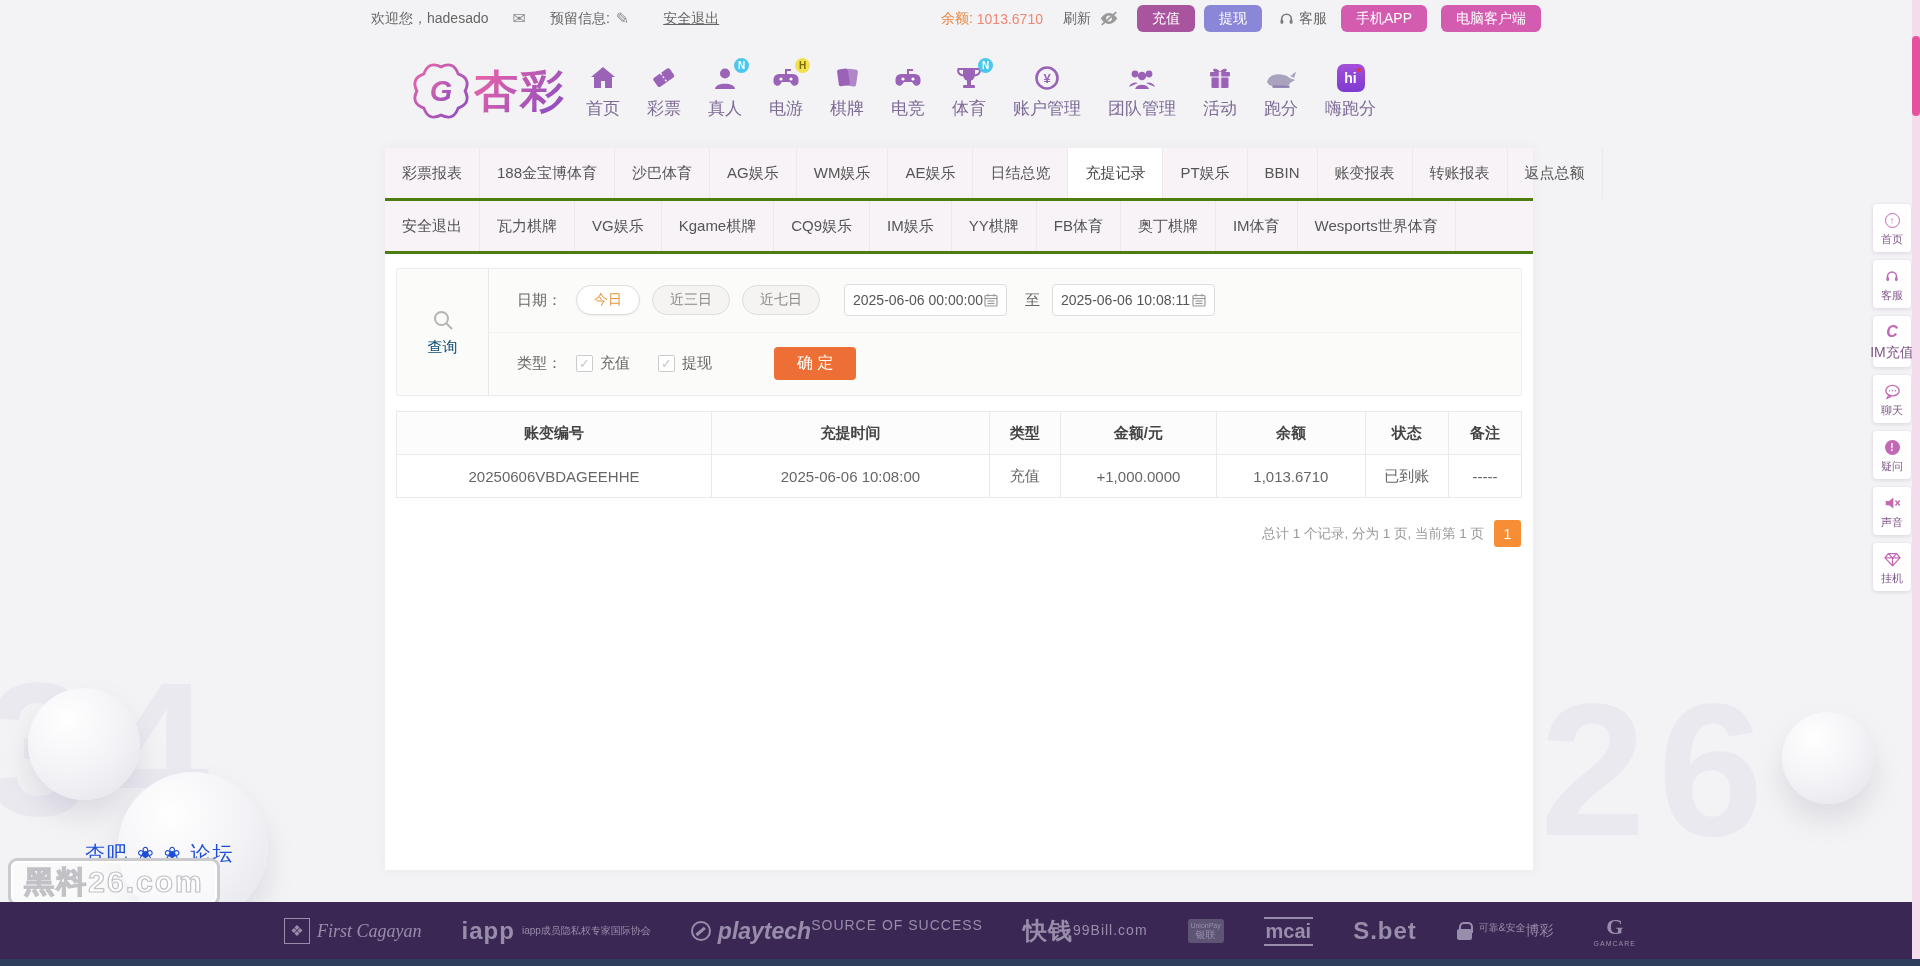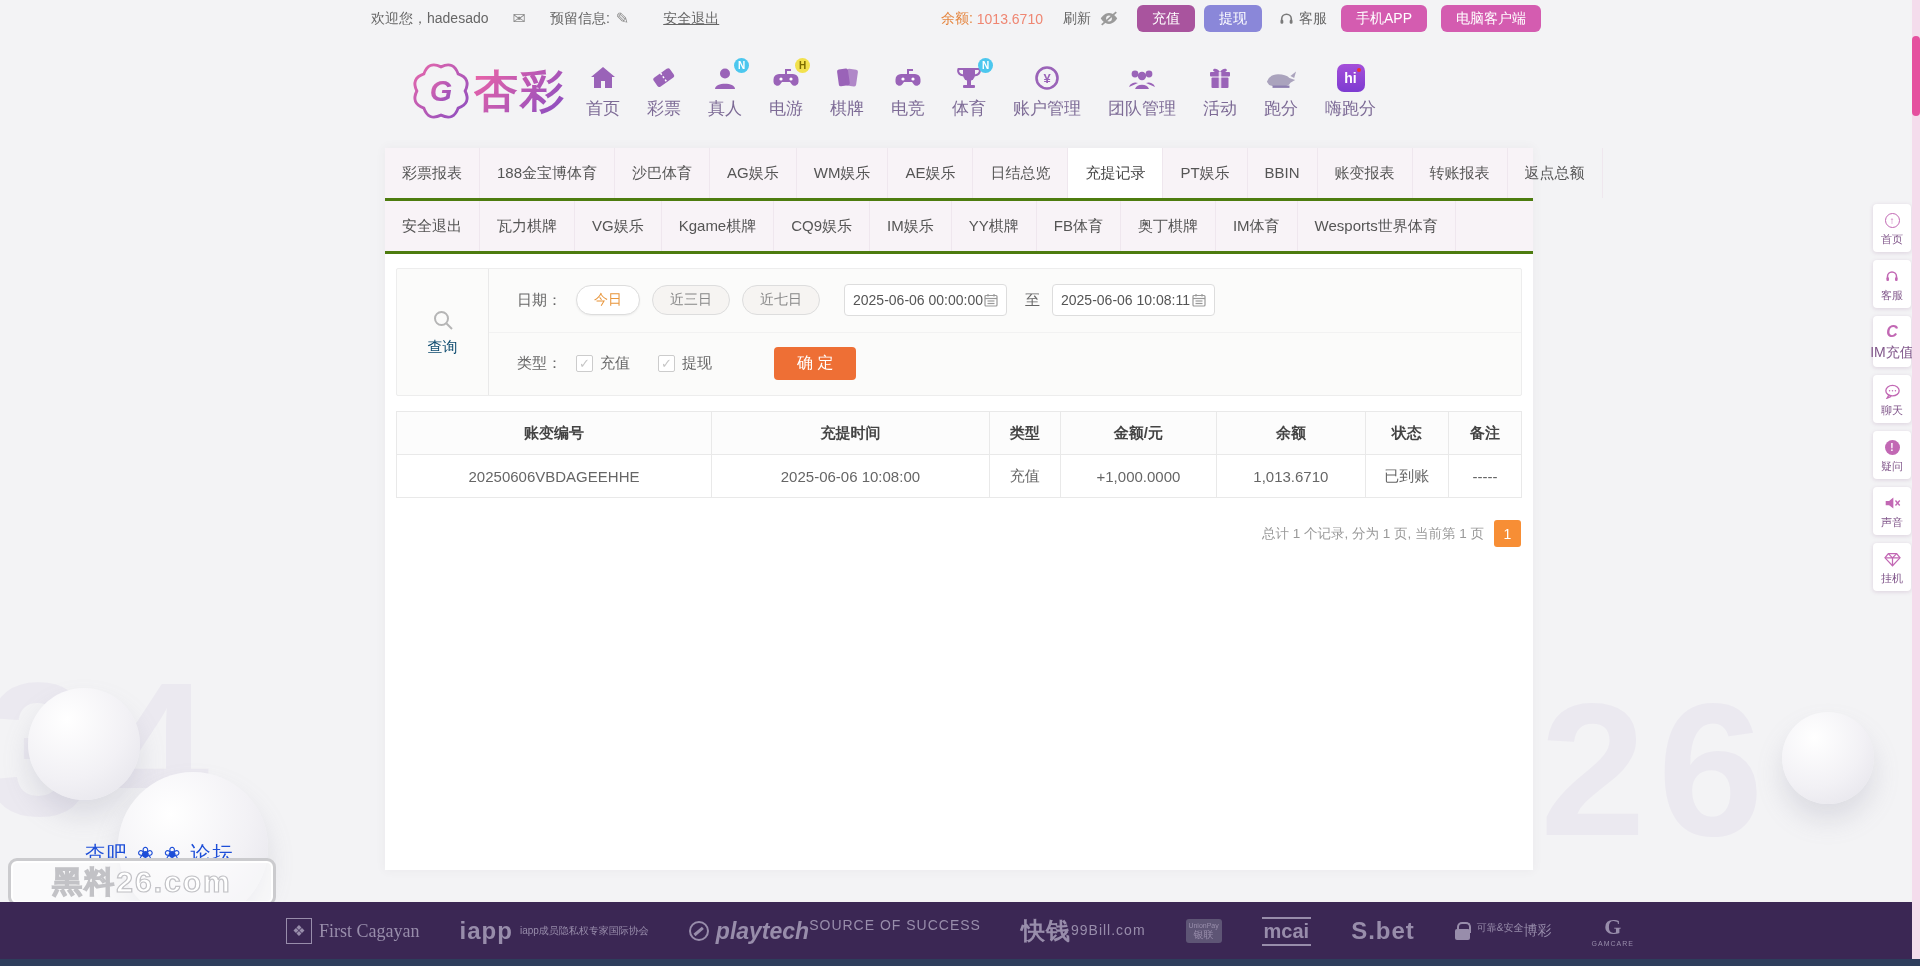--- a/index.html
+++ b/index.html
@@ -112,32 +112,32 @@
     font-size:11px; color:#80568a; white-space:nowrap; }
   .ico-circle { width:15px; height:15px; border:1.5px solid currentColor; border-radius:50%;
     display:flex; align-items:center; justify-content:center; font-size:10px; font-weight:bold; }
   .ico-solid  { width:15px; height:15px; background:currentColor; border-radius:50%;
     display:flex; align-items:center; justify-content:center; }
   .ico-solid span { color:#fff; font-size:10px; font-weight:bold; }
   .ico-c { font-size:16px; font-weight:bold; font-style:italic; }
   
   .wm-flourish { position:absolute; left:85px; top:840px; z-index:3; color:#1d4ed8;
     font-size:20px; letter-spacing:2px; display:flex; align-items:center; gap:8px; }
-  .wm-box { position:absolute; left:8px; top:858px; width:268px; height:48px; z-index:3;
+  .wm-box { position:absolute; left:8px; top:858px; width:212px; height:48px; z-index:3;
     border:3px solid #cbcbce; border-radius:9px; background:rgba(255,255,255,.55);
     box-shadow:inset 0 0 0 2px #fff; display:flex; align-items:center; justify-content:center; }
   .wm-box span { font-size:30px; font-weight:bold; letter-spacing:2px; color:#fff;
     -webkit-text-stroke:1.2px #c2c2c6; }
   
   footer { position:absolute; left:0; top:902px; width:1920px; height:58px; background:#3b2754;
     display:flex; align-items:center; justify-content:center; gap:40px; z-index:5; color:#988dab; }
   .flogo { display:flex; align-items:center; gap:7px; }
   .seal { width:26px; height:26px; border:1px solid #988dab; display:flex; align-items:center;
     justify-content:center; font-size:15px; }
-  .script { font-family:"Liberation Serif","DejaVu Serif",serif; font-size:18px; }
+  .script { font-family:"Liberation Serif","DejaVu Serif",serif; font-style:italic; font-size:18px; }
   .big { font-size:24px; font-weight:bold; letter-spacing:1px; }
   .big-italic { font-size:23px; font-weight:bold; font-style:italic; }
   .sub-col { display:flex; flex-direction:row; line-height:1.25; }
   .sub-col .s { font-size:10px; }
   .tiny { font-size:14px; letter-spacing:1px; }
   .up-card { width:36px; height:24px; background:#5e5575; border-radius:3px; display:flex;
     flex-direction:column; align-items:center; justify-content:center; line-height:1.1; }
   .up-card .u1 { font-size:7px; } .up-card .u2 { font-size:10px; }
   .lock { position:relative; width:15px; height:11px; background:#988dab; border-radius:2px; margin-top:7px; }
   .lock::before { content:""; position:absolute; left:2.5px; top:-7px; width:10px; height:9px;

